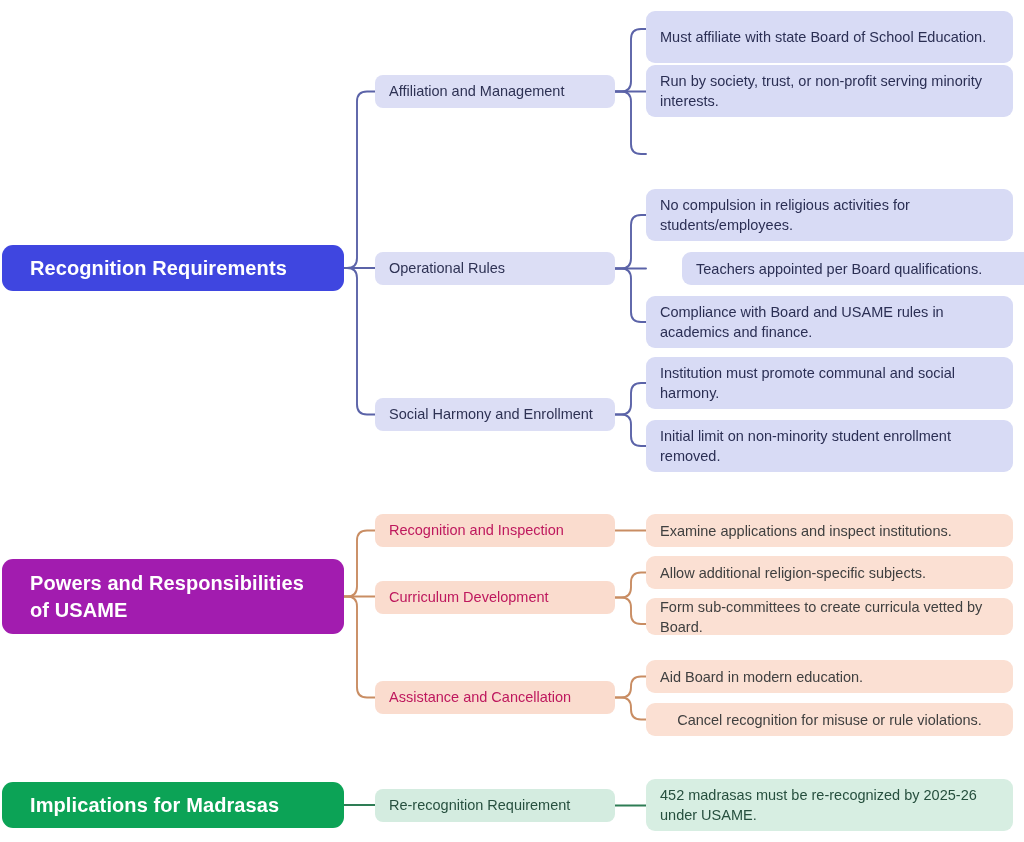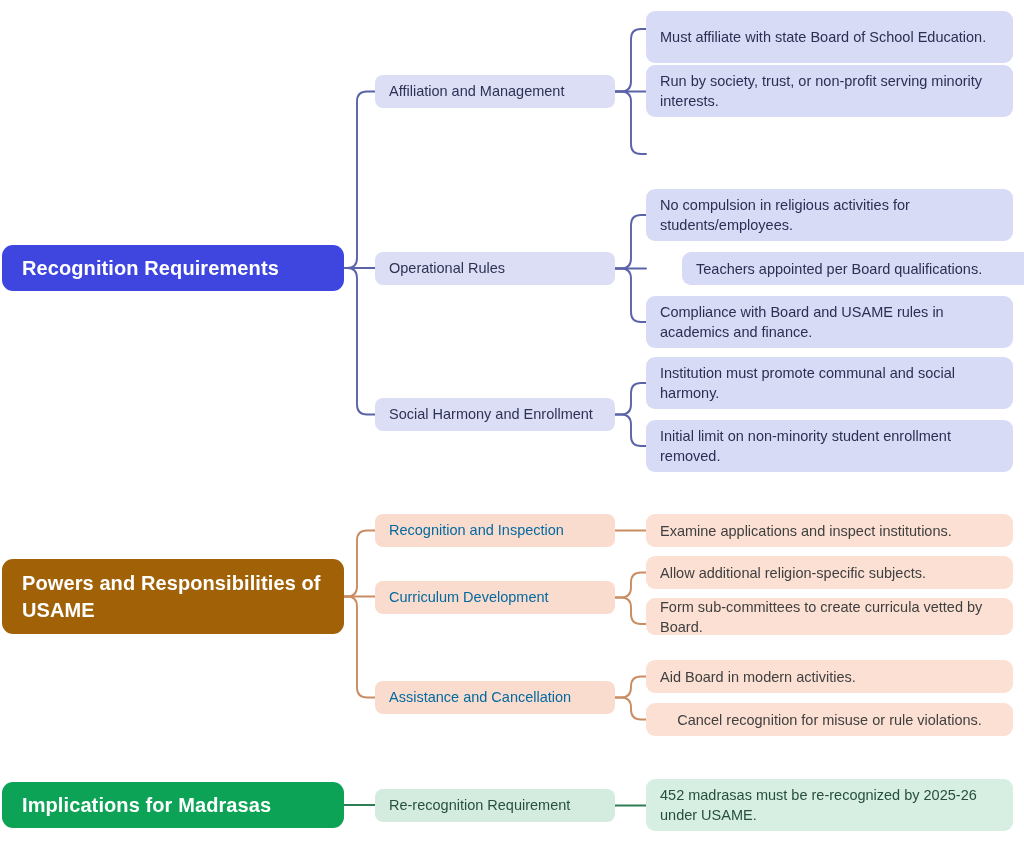--- a/index.html
+++ b/index.html
@@ -34,40 +34,40 @@
     border-radius: 9px;
   }
   .node .txt {
     display: block;
     width: 100%;
   }
 
   
   .root {
     border-radius: 11px;
-    padding: 8px 20px;
+    padding: 8px 28px;
     color: #ffffff;
     font-size: 20px;
     font-weight: bold;
     line-height: 1.35;
     letter-spacing: 0.1px;
   }
   .root.blue  { background: #3f46e0; }
-  .root.orange{ background: #a16207; }
+  .root.orange{ background: #a21caf; }
   .root.green { background: #0ca356; }
 
   
   .branch {
     padding: 7px 14px;
     font-size: 14.5px;
     line-height: 1.35;
     border-radius: 8px;
   }
   .branch.blue  { background: #dcdef5; color: #2e3254; }
-  .branch.orange{ background: #fadcce; color: #0369a1; }
+  .branch.orange{ background: #fadcce; color: #be185d; }
   .branch.green { background: #d4ece0; color: #27503f; }
 
   
   .leaf {
     padding: 9px 14px;
     font-size: 14.5px;
     line-height: 1.38;
     border-radius: 9px;
   }
   .leaf.blue  { background: #d8dbf5; color: #2b2f54; }
@@ -170,21 +170,21 @@
 
   <div class="node leaf orange" style="left:646px; top:556px; width:367px; height:33px;">
     <span class="txt">Allow additional religion-specific subjects.</span>
   </div>
 
   <div class="node leaf orange" style="left:646px; top:598px; width:367px; height:37px;">
     <span class="txt">Form sub-committees to create curricula vetted by Board.</span>
   </div>
 
   <div class="node leaf orange" style="left:646px; top:660px; width:367px; height:33px;">
-    <span class="txt">Aid Board in modern activities.</span>
+    <span class="txt">Aid Board in modern education.</span>
   </div>
 
   <div class="node leaf orange" style="left:646px; top:703px; width:367px; height:33px;text-align:center;">
     <span class="txt">Cancel recognition for misuse or rule violations.</span>
   </div>
 
   <div class="node root green" style="left:2px; top:782px; width:342px; height:46px;">
     <span class="txt">Implications for Madrasas</span>
   </div>
 

